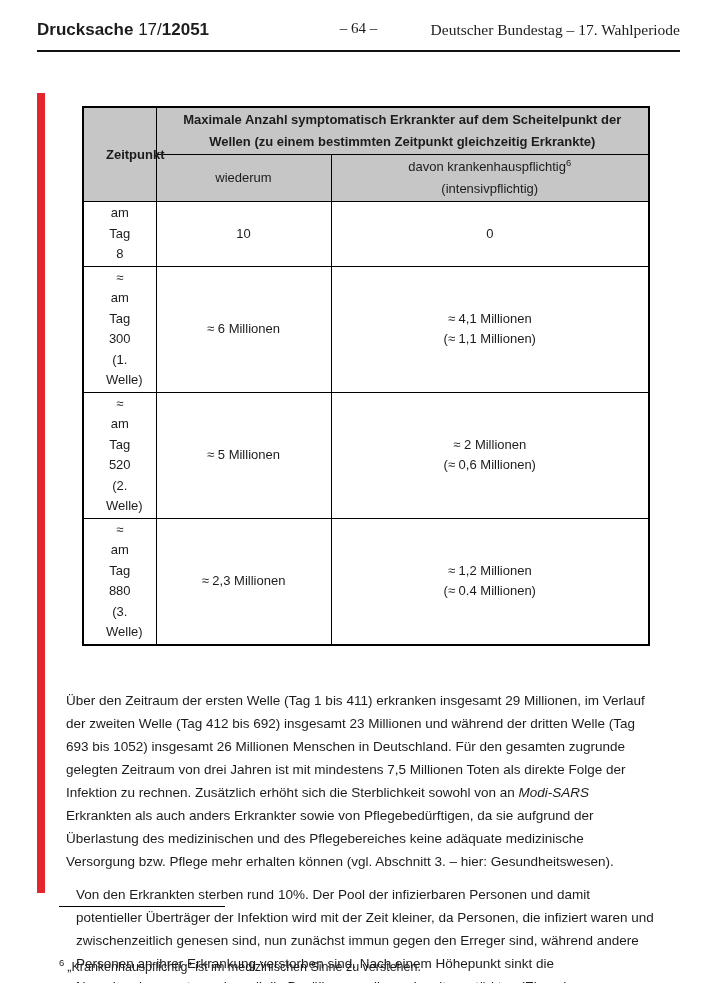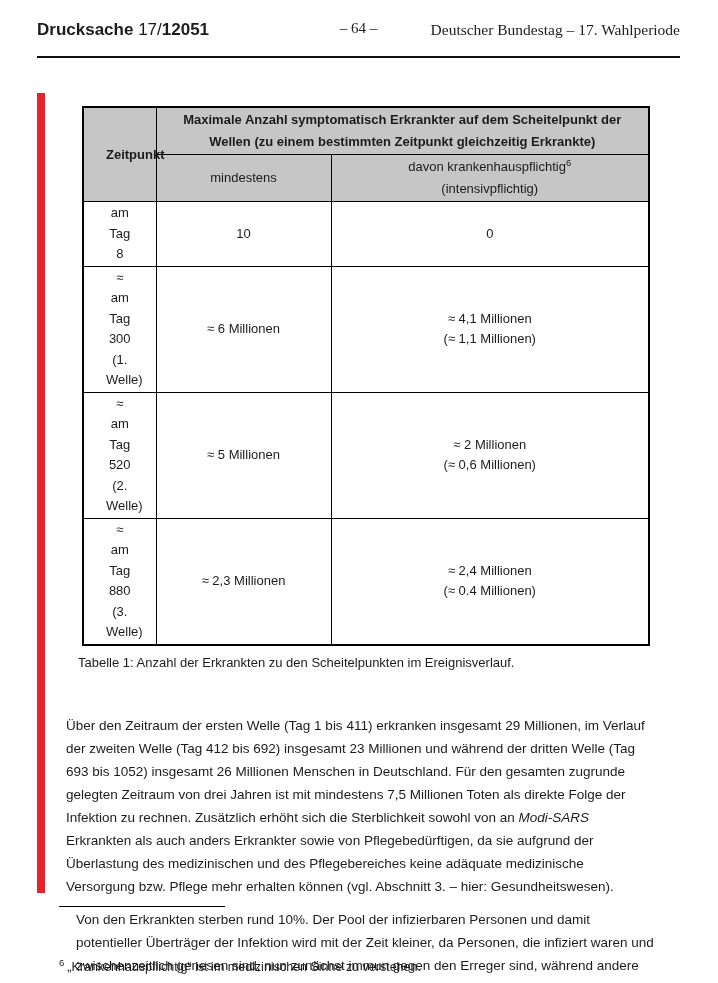--- a/index.html
+++ b/index.html
@@ -5,21 +5,21 @@
   * { margin:0; padding:0; box-sizing:border-box; }
   html,body { background:#ffffff; }
   body {
     width:718px; height:983px; position:relative; overflow:hidden;
     font-family:"Liberation Sans", sans-serif; color:#1c1c1c;
   }
 
   
   .pagehead {
     position:absolute; left:37px; top:20px; width:643px;
-    border-bottom:2px solid #111; padding-bottom:16px;
+    border-bottom:2px solid #111; padding-bottom:10px;
   }
   .pagehead-inner { display:flex; justify-content:space-between; align-items:baseline; position:relative; }
   .head-left { font-size:17px; font-weight:bold; white-space:nowrap; }
   .head-left .normal { font-weight:normal; }
   .head-center {
     position:absolute; left:50%; transform:translateX(-50%);
     font-family:"Liberation Serif", serif; font-size:15px; white-space:nowrap;
   }
   .head-right { font-family:Liberation Serif, serif; font-size:15.5px; white-space:nowrap; }
 
@@ -84,21 +84,21 @@
         <col style="width:73px">
           <col style="width:175px">
           <col style="width:318px">
       </colgroup>
       <thead>
         <tr>
           <th class="th-zeit" rowspan="2">Zeitpunkt</th>
           <th class="th-main" colspan="2">Maximale Anzahl symptomatisch Erkrankter auf dem Scheitelpunkt der Wellen (zu einem bestimmten Zeitpunkt gleichzeitig Erkrankte)</th>
         </tr>
         <tr>
-          <th class="th-sub col-insg">mindestens</th>
+          <th class="th-sub col-insg">wiederum</th>
           <th class="th-sub col-davon">
             <span>davon krankenhauspflichtig</span><sup class="fnref">6</sup><br>
             <span>(intensivpflichtig)</span>
           </th>
         </tr>
       </thead>
       <tbody>
         <tr class="r-single">
           <td class="pre">am Tag 8</td>
           <td class="pre">10</td>
@@ -118,28 +118,27 @@
 (2. Welle)</td>
           <td class="pre">≈ 5 Millionen</td>
           <td class="pre">≈ 2 Millionen
 (≈ 0,6 Millionen)</td>
         </tr>
         <tr class="r-multi">
           <td class="pre">≈ am Tag
 880
 (3. Welle)</td>
           <td class="pre">≈ 2,3 Millionen</td>
-          <td class="pre">≈ 2,4 Millionen
+          <td class="pre">≈ 1,2 Millionen
 (≈ 0.4 Millionen)</td>
         </tr>
       </tbody>
     </table>
   </div>
 
-  <p class="caption">Tabelle 1: Anzahl der Erkrankten zu den Scheitelpunkten im Ereignisverlauf.</p>
 
   <p class="para1"><span>Über den Zeitraum der ersten Welle (Tag 1 bis 411) erkranken insgesamt 29 Millionen, im Verlauf der zweiten Welle (Tag 412 bis 692) insgesamt 23 Millionen und während der dritten Welle (Tag 693 bis 1052) insgesamt 26 Millionen Menschen in Deutschland. Für den gesamten zugrunde gelegten Zeitraum von drei Jahren ist mit mindestens 7,5 Millionen Toten als direkte Folge der Infektion zu rechnen. Zusätzlich erhöht sich die Sterblichkeit sowohl von an </span><em>Modi-SARS</em><span> Erkrankten als auch anders Erkrankter sowie von Pflegebedürftigen, da sie aufgrund der Überlastung des medizinischen und des Pflegebereiches keine adäquate medizinische Versorgung bzw. Pflege mehr erhalten können (vgl. Abschnitt 3. – hier: Gesundheitswesen).</span></p>
 
   <p class="para2">Von den Erkrankten sterben rund 10%. Der Pool der infizierbaren Personen und damit potentieller Überträger der Infektion wird mit der Zeit kleiner, da Personen, die infiziert waren und zwischenzeitlich genesen sind, nun zunächst immun gegen den Erreger sind, während andere Personen an ihrer Erkrankung verstorben sind. Nach einem Höhepunkt sinkt die Neuerkrankungsrate auch, weil die Bevölkerung allgemein mit verstärkten (Eigen-) Schutzmaßnahmen auf das massive Krankheitsgeschehen reagiert. Infolge dieser Maßnahmen nehmen die Neuerkrankungen ab, was zum Nachlassen der individuellen Schutzmaßnahmen führt (aufgrund einer geringeren subjektiven Risikowahrnehmung), wodurch wiederum die Zahl der Neuerkrankungen zunimmt. Diese Wechselwirkungen tragen neben dem Auftreten neuer</p>
 
 </div>
 
 <div class="fnsep"></div>
 <div class="footnote">
   <sup>6</sup><span>„Krankenhauspflichtig“ ist im medizinischen Sinne zu verstehen.</span>

